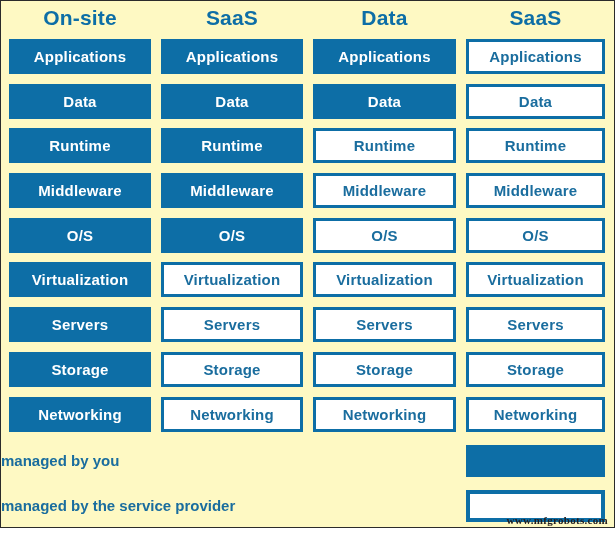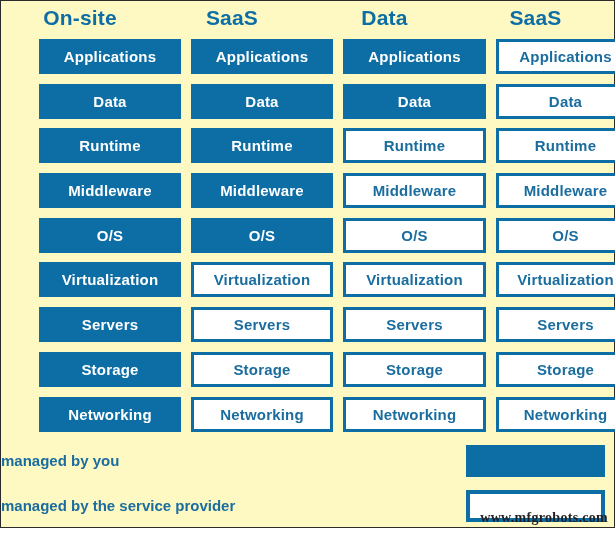--- a/index.html
+++ b/index.html
@@ -54,21 +54,20 @@
     position: absolute;
     height: 35px;
     box-sizing: border-box;
     display: flex;
     align-items: center;
     justify-content: center;
     font-size: 15px;
     font-weight: bold;
     letter-spacing: 0.2px;
     white-space: nowrap;
-    margin-left: 30px;
   }
   .cell.filled {
     background: #0d6ea6;
     border: 3px solid #0d6ea6;
     color: #ffffff;
   }
   .cell.outlined {
     background: #ffffff;
     border: 3px solid #0d6ea6;
     color: #1a6d9e;
@@ -103,21 +102,21 @@
   .legend-swatch.outlined {
     background: #ffffff;
     border: 4px solid #0d6ea6;
   }
   
   .watermark {
     position: absolute;
     right: 6px;
     bottom: 1px;
     font-family: "Liberation Serif", serif;
-    font-size: 14px;
+    font-size: 11px;
     font-weight: bold;
     color: #231f20;
     letter-spacing: 0.3px;
     white-space: nowrap;
   }
 </style>
 </head>
 <body>
 
 <div id="diagram">

